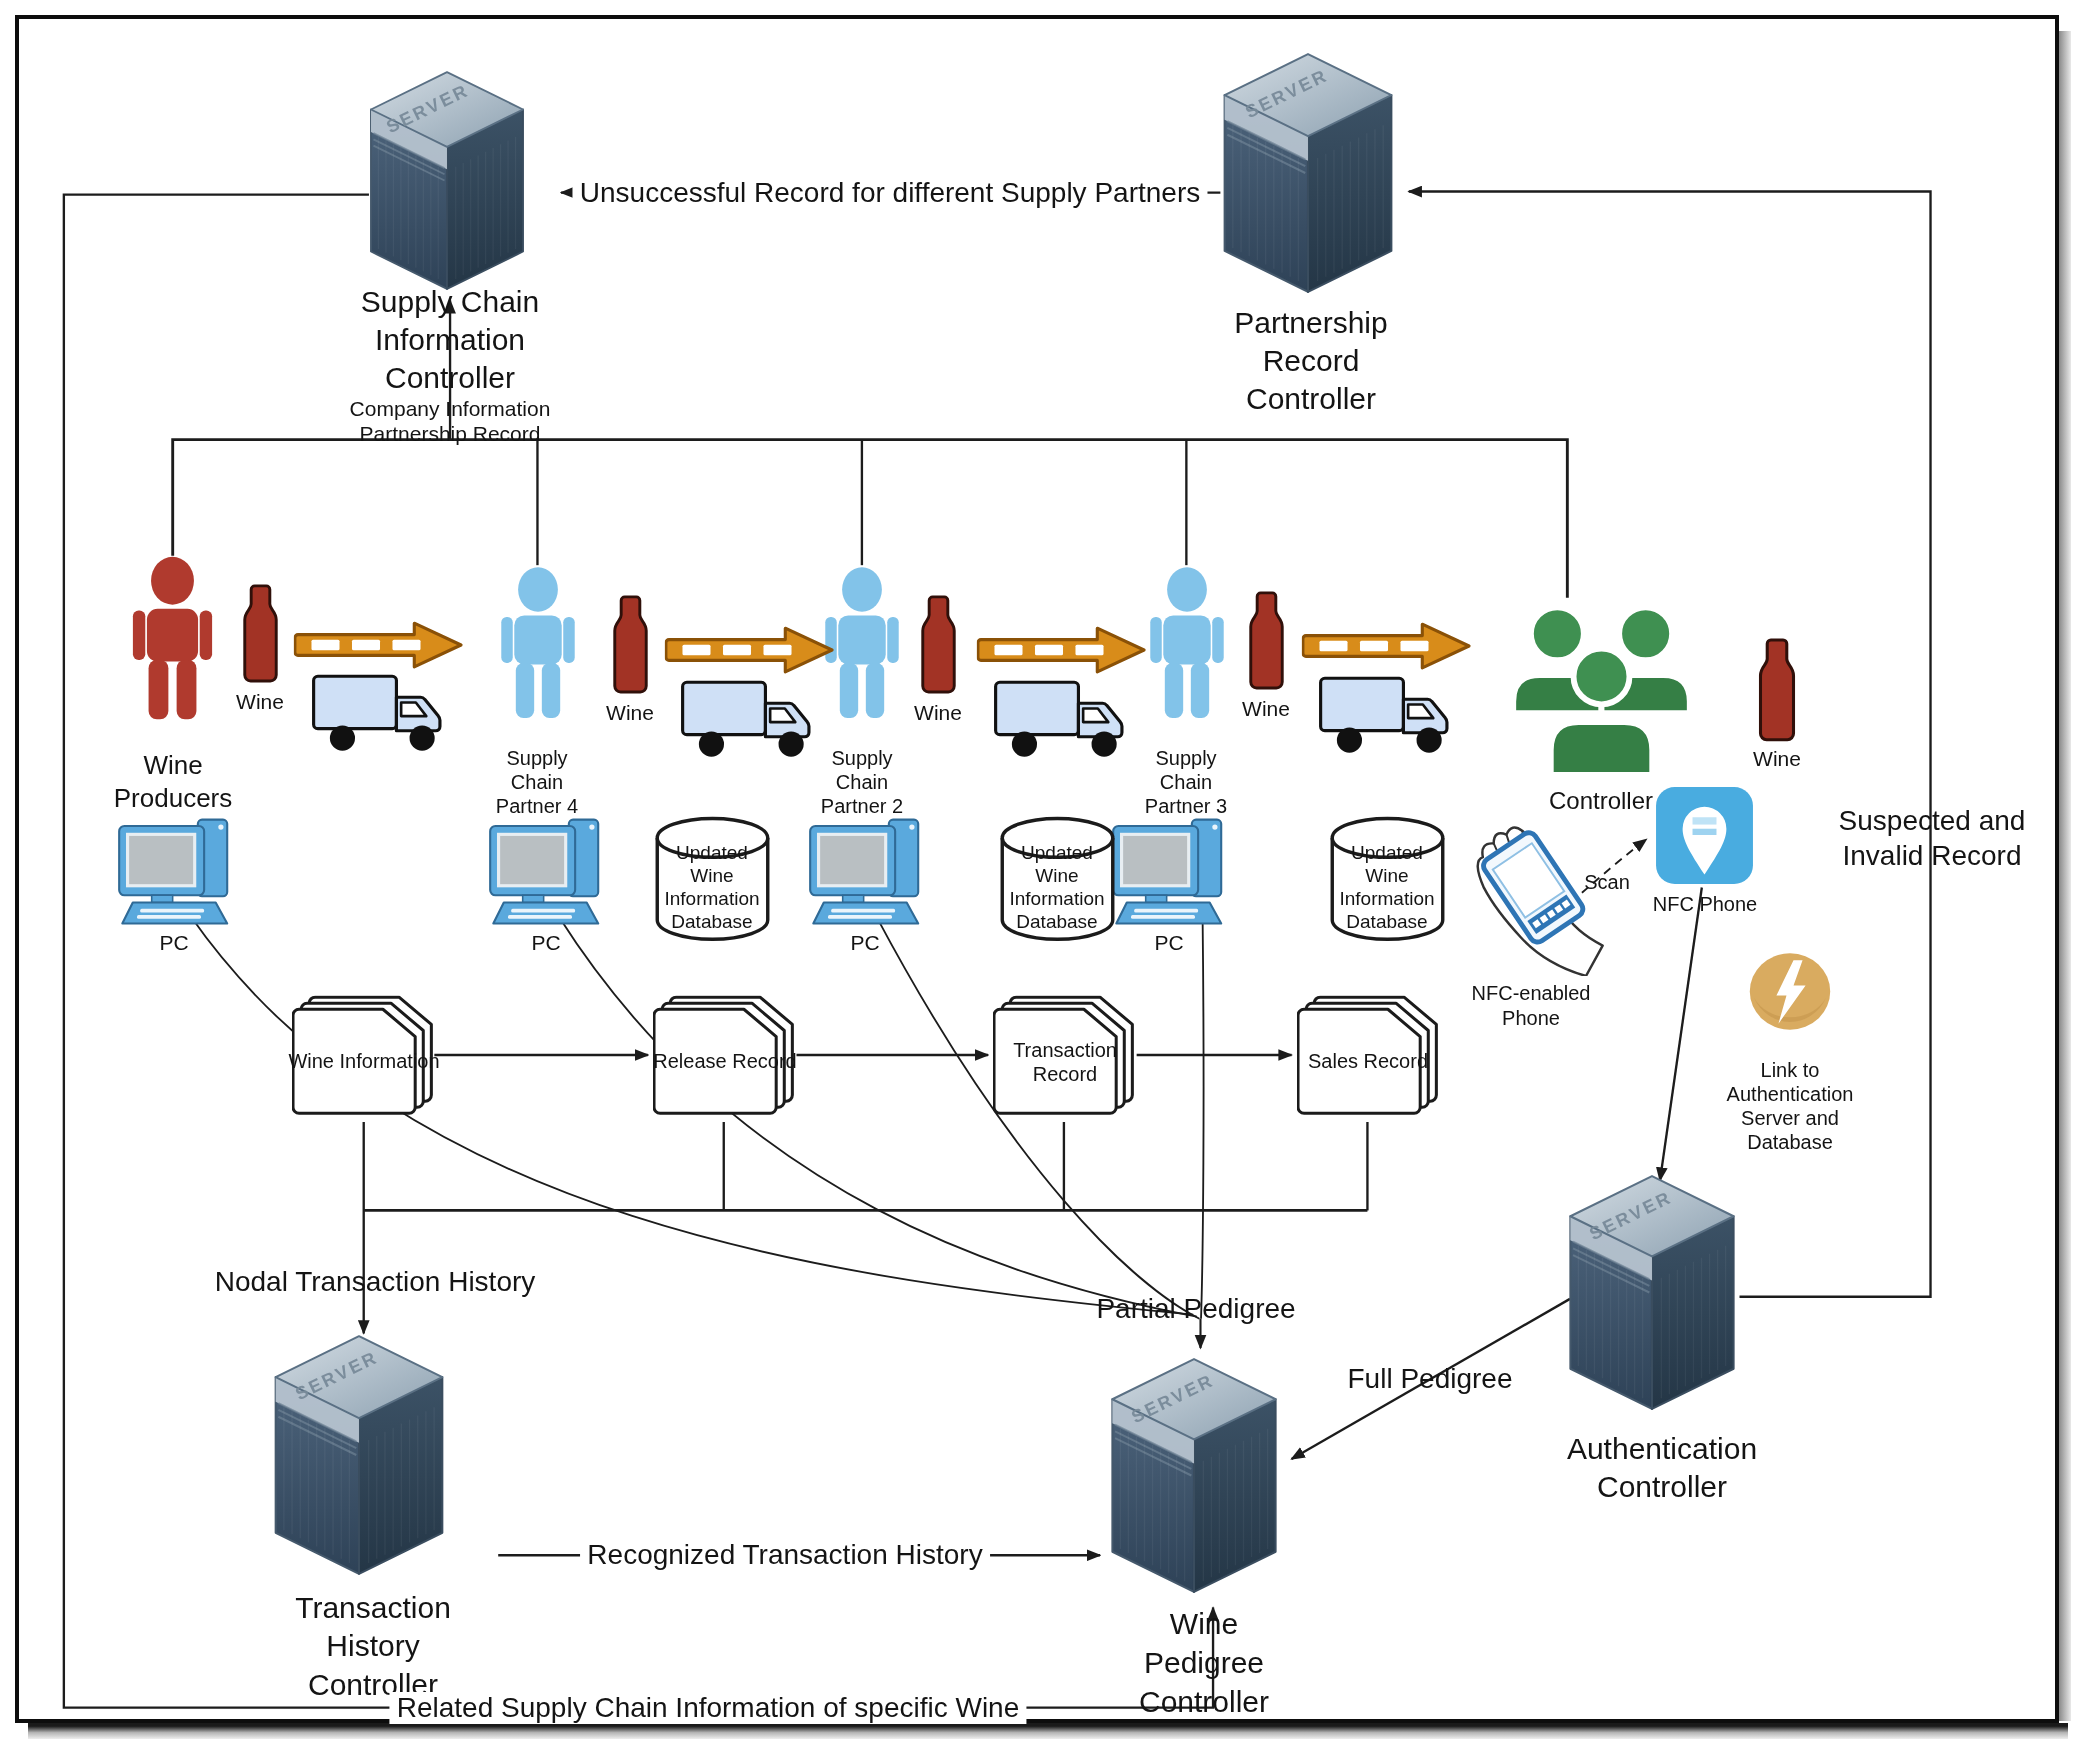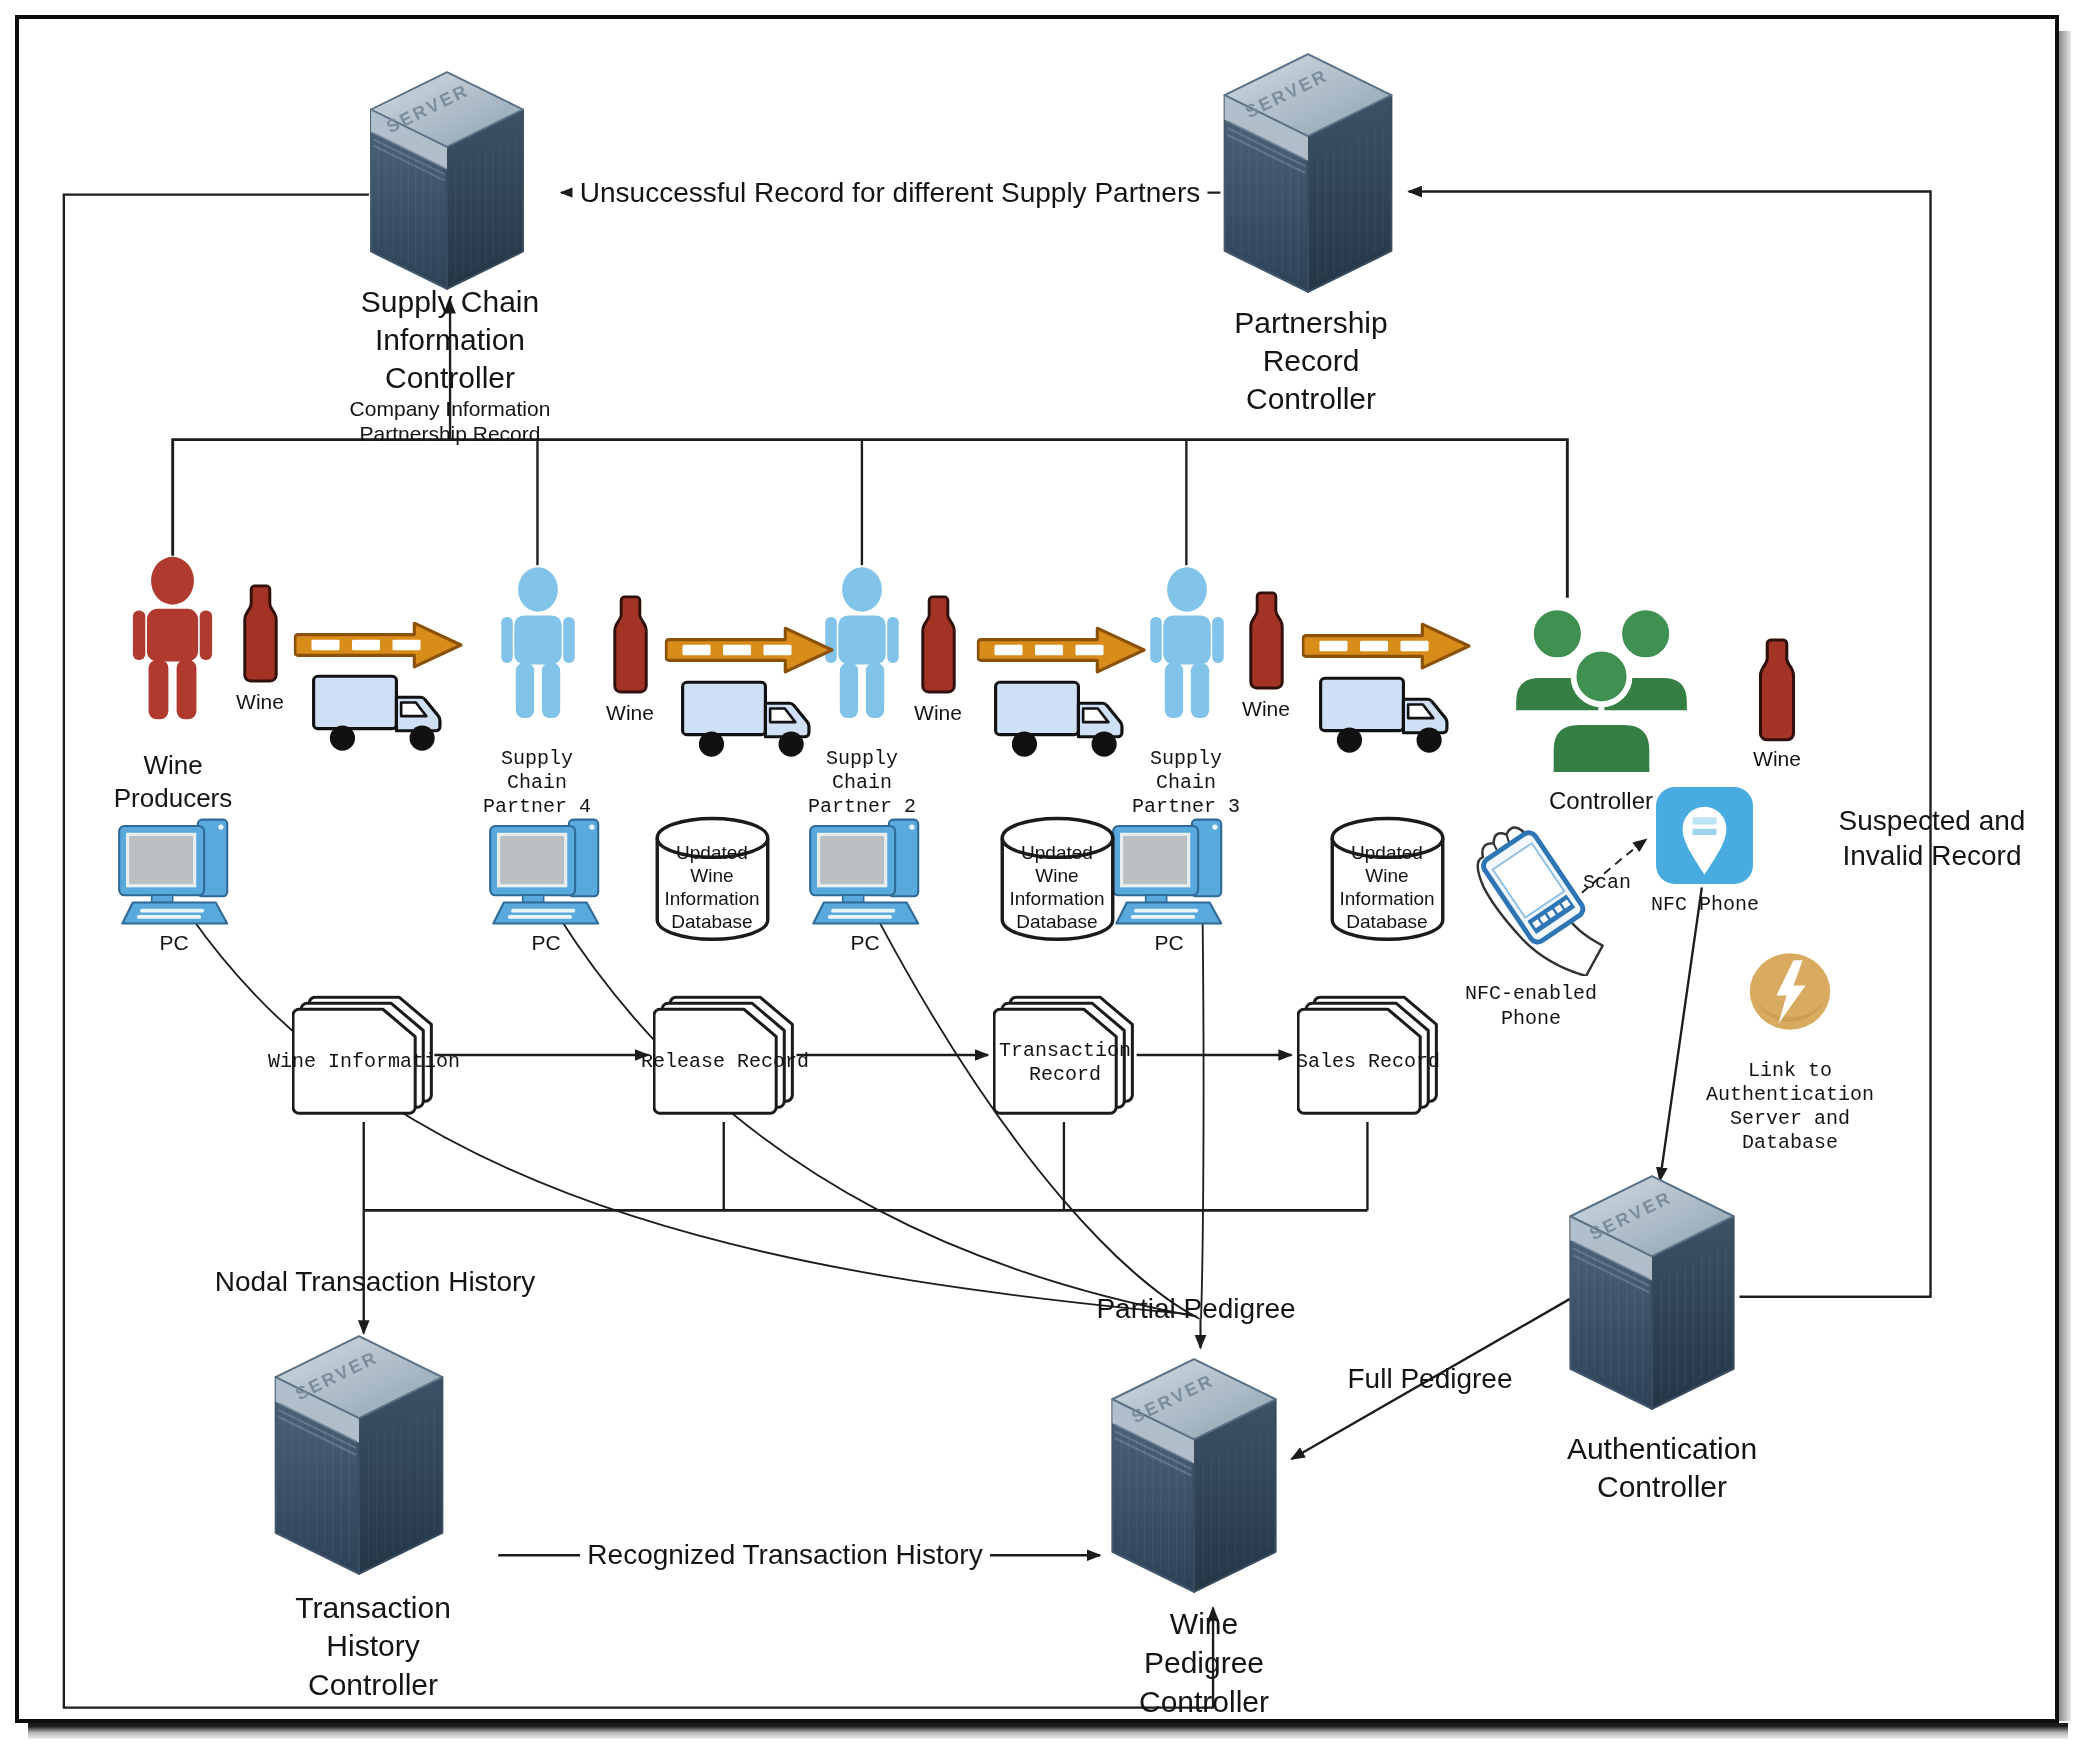--- a/index.html
+++ b/index.html
@@ -11,21 +11,21 @@
   .shadow-b{position:absolute;left:28px;top:1723px;width:2040px;height:15.7px;
             background:linear-gradient(to bottom,#1a1a1a 20%,#b5b5b5 60%,#eee);}
   .ic{position:absolute;overflow:visible;}
   .wires{position:absolute;left:0;top:0;}
   .lbl{position:absolute;transform:translate(-50%,-50%);white-space:nowrap;text-align:center;color:#141414;}
   .s58{font-size:30px;}
   .s54{font-size:28px;}
   .s50{font-size:26px;}
   .s46{font-size:24px;}
   .s40{font-size:21px;}
-  .s38{font-size:20px;font-family:Liberation Mono, monospace;}
+  .s38{font-size:20px;}
   .s36{font-size:19px;}
   .bgw{background:#fff;padding:0 7.3px;}
   .badge{position:absolute;transform:translate(-50%,-50%) rotate(-26deg);font-size:18px;font-weight:bold;
          letter-spacing:2.6px;color:rgba(120,138,153,.95);}
 </style>
 </head>
 <body>
 
 <div class="stage">
 
@@ -236,20 +236,21 @@
   <div class="lbl s58" style="left:1662px;top:1449px">Authentication</div>
   <div class="lbl s58" style="left:1662px;top:1487px">Controller</div>
 
   <div class="lbl s54 bgw" style="left:890px;top:193px">Unsuccessful Record for different Supply Partners</div>
   <div class="lbl s54" style="left:1932px;top:821px">Suspected and</div>
   <div class="lbl s54" style="left:1932px;top:856px">Invalid Record</div>
   <div class="lbl s54" style="left:375px;top:1282px">Nodal Transaction History</div>
   <div class="lbl s54" style="left:1196px;top:1309px">Partial Pedigree</div>
   <div class="lbl s54" style="left:1430px;top:1379px">Full Pedigree</div>
   <div class="lbl s54 bgw" style="left:785px;top:1555px">Recognized Transaction History</div>
+  <div class="lbl s54 bgw" style="left:708px;top:1708px">Related Supply Chain Information of specific Wine</div>
 
   <svg class="ic" style="left:123px;top:552px;width:99px;height:173px" viewBox="0 0 190 330" width="99" height="173">
       <use href="#sym-person" fill="#b03a2e"></use>
     </svg>
   <svg class="ic" style="left:492px;top:563px;width:92px;height:160px" viewBox="0 0 175 305" width="92" height="160">
       <use href="#sym-person" fill="#82c3e9"></use>
     </svg>
   <svg class="ic" style="left:816px;top:563px;width:92px;height:160px" viewBox="0 0 175 305" width="92" height="160">
       <use href="#sym-person" fill="#82c3e9"></use>
     </svg>

